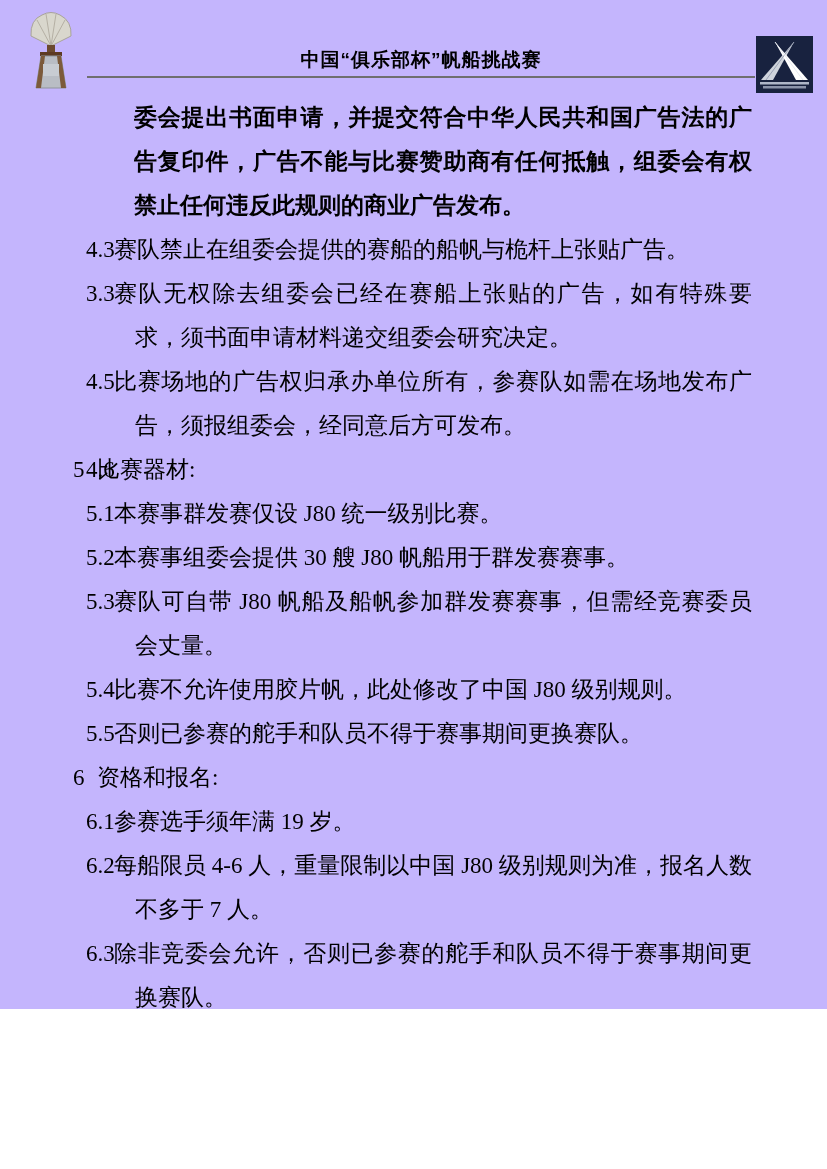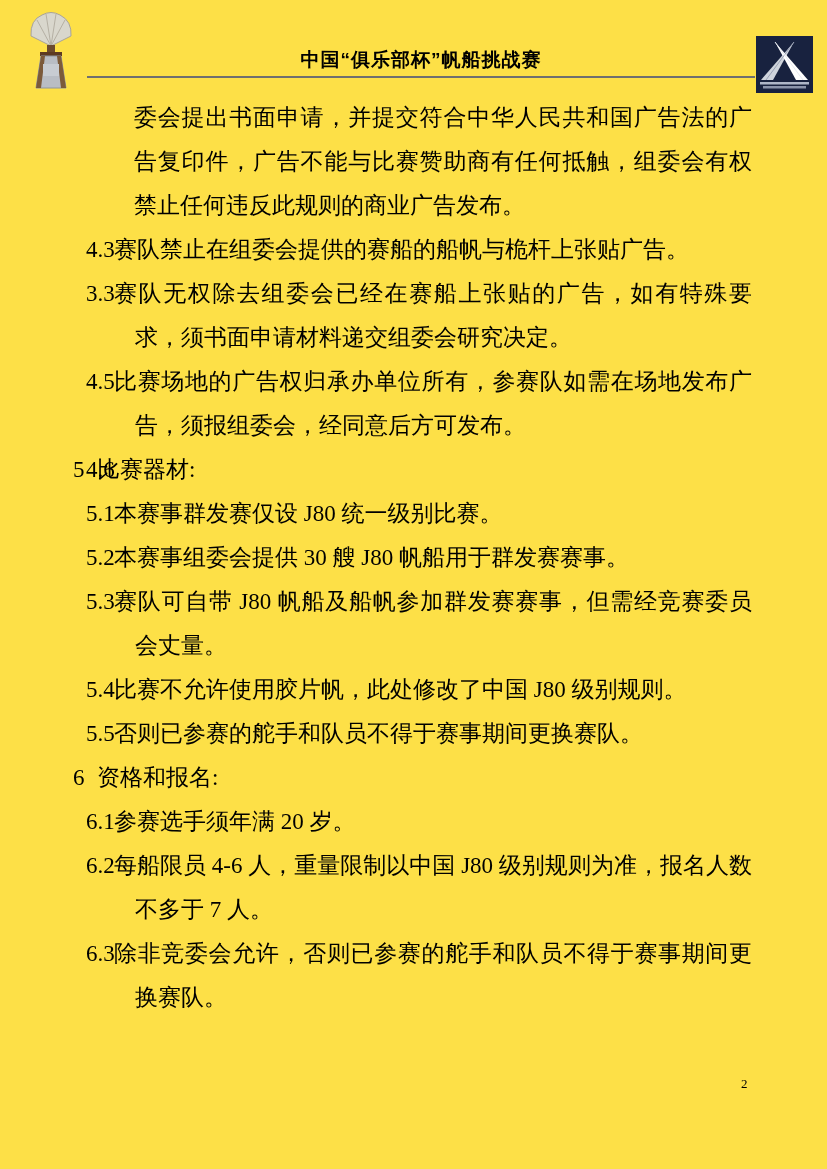--- a/index.html
+++ b/index.html
@@ -1,20 +1,20 @@
 <!DOCTYPE html>
 <html><head>
 <meta charset="utf-8">
 <style>
   html,body { margin:0; padding:0; background:#ffffff; }
   .page {
     position:relative;
-    width:827px; height:1169px;
+    width:827px; height:1009px;
     margin:0 auto;
-    background:#fde047;
+    background:#c4b5fd;
     overflow:hidden;
     font-family:"Liberation Serif","DejaVu Serif",serif;
     color:#000000;
   }
 
   
   .trophy { position:absolute; left:28px; top:6px; width:46px; height:86px; }
   .event-title {
     position:absolute; left:87px; top:47px; width:668px;
     text-align:center;
@@ -27,20 +27,21 @@
     background:#6f6f6f;
   }
   .event-logo { position:absolute; left:756px; top:36px; width:57px; height:57px; }
 
   
   .doc { position:absolute; top:96px; left:0; right:0; }
   .intro-para {
     padding-left:134px; padding-right:75px;
     font-size:23px; line-height:44px;
     text-align:justify;
+    font-weight:bold;
   }
   .row { position:relative; font-size:23px; line-height:44px; text-align:justify; }
   .row .num { position:absolute; top:0; font-family:"Liberation Serif",serif; }
   .row.item { padding-left:135px; padding-right:75px; }
   .row.item .num { left:86px; }
   .row.item .text { display:block; text-indent:-21px; }
   .row.section { padding-left:97px; padding-right:75px; }
   .row.section .num { left:73px; }
   .row.section .text { display:block; }
 
@@ -126,21 +127,21 @@
         <div class="row item">
     <span class="num">5.5</span>
     <span class="text">否则已参赛的舵手和队员不得于赛事期间更换赛队。</span>
   </div>
         <div class="row section">
     <span class="num">6</span>
     <span class="text">资格和报名:</span>
   </div>
         <div class="row item">
     <span class="num">6.1</span>
-    <span class="text">参赛选手须年满 20 岁。</span>
+    <span class="text">参赛选手须年满 19 岁。</span>
   </div>
         <div class="row item">
     <span class="num">6.2</span>
     <span class="text">每船限员 4-6 人，重量限制以中国 J80 级别规则为准，报名人数不多于 7 人。</span>
   </div>
         <div class="row item">
     <span class="num">6.3</span>
     <span class="text">除非竞委会允许，否则已参赛的舵手和队员不得于赛事期间更换赛队。</span>
   </div>
       </div>

